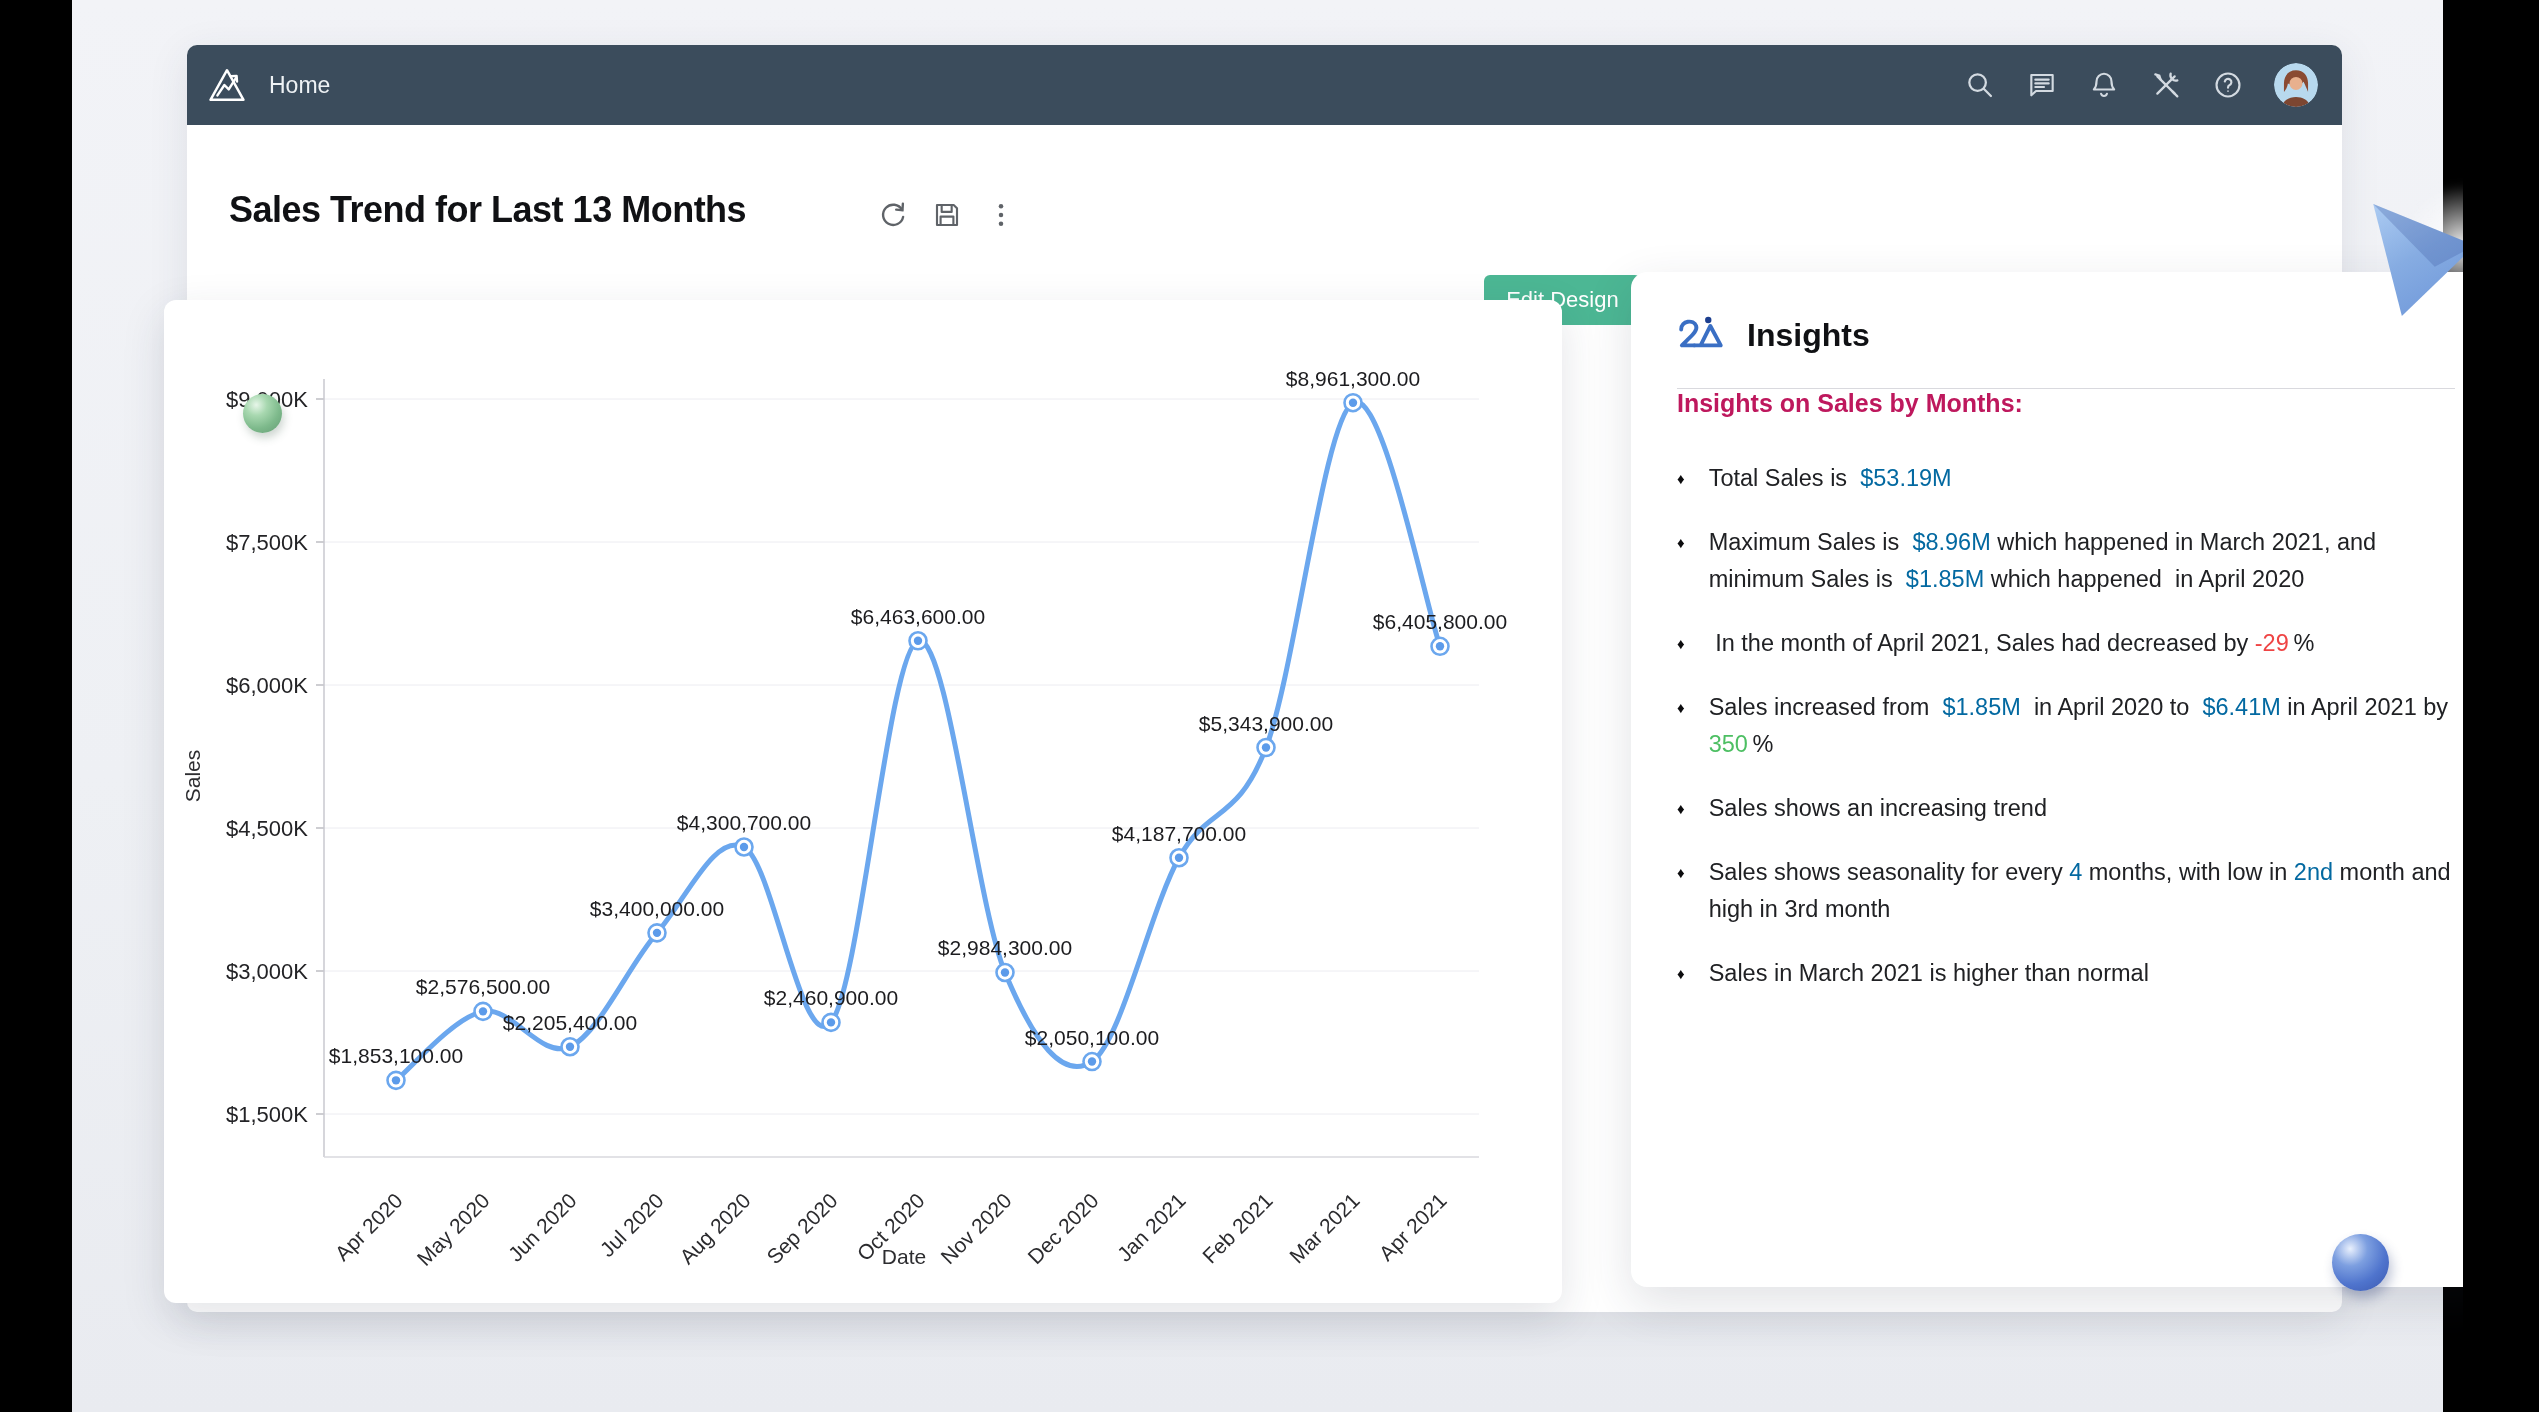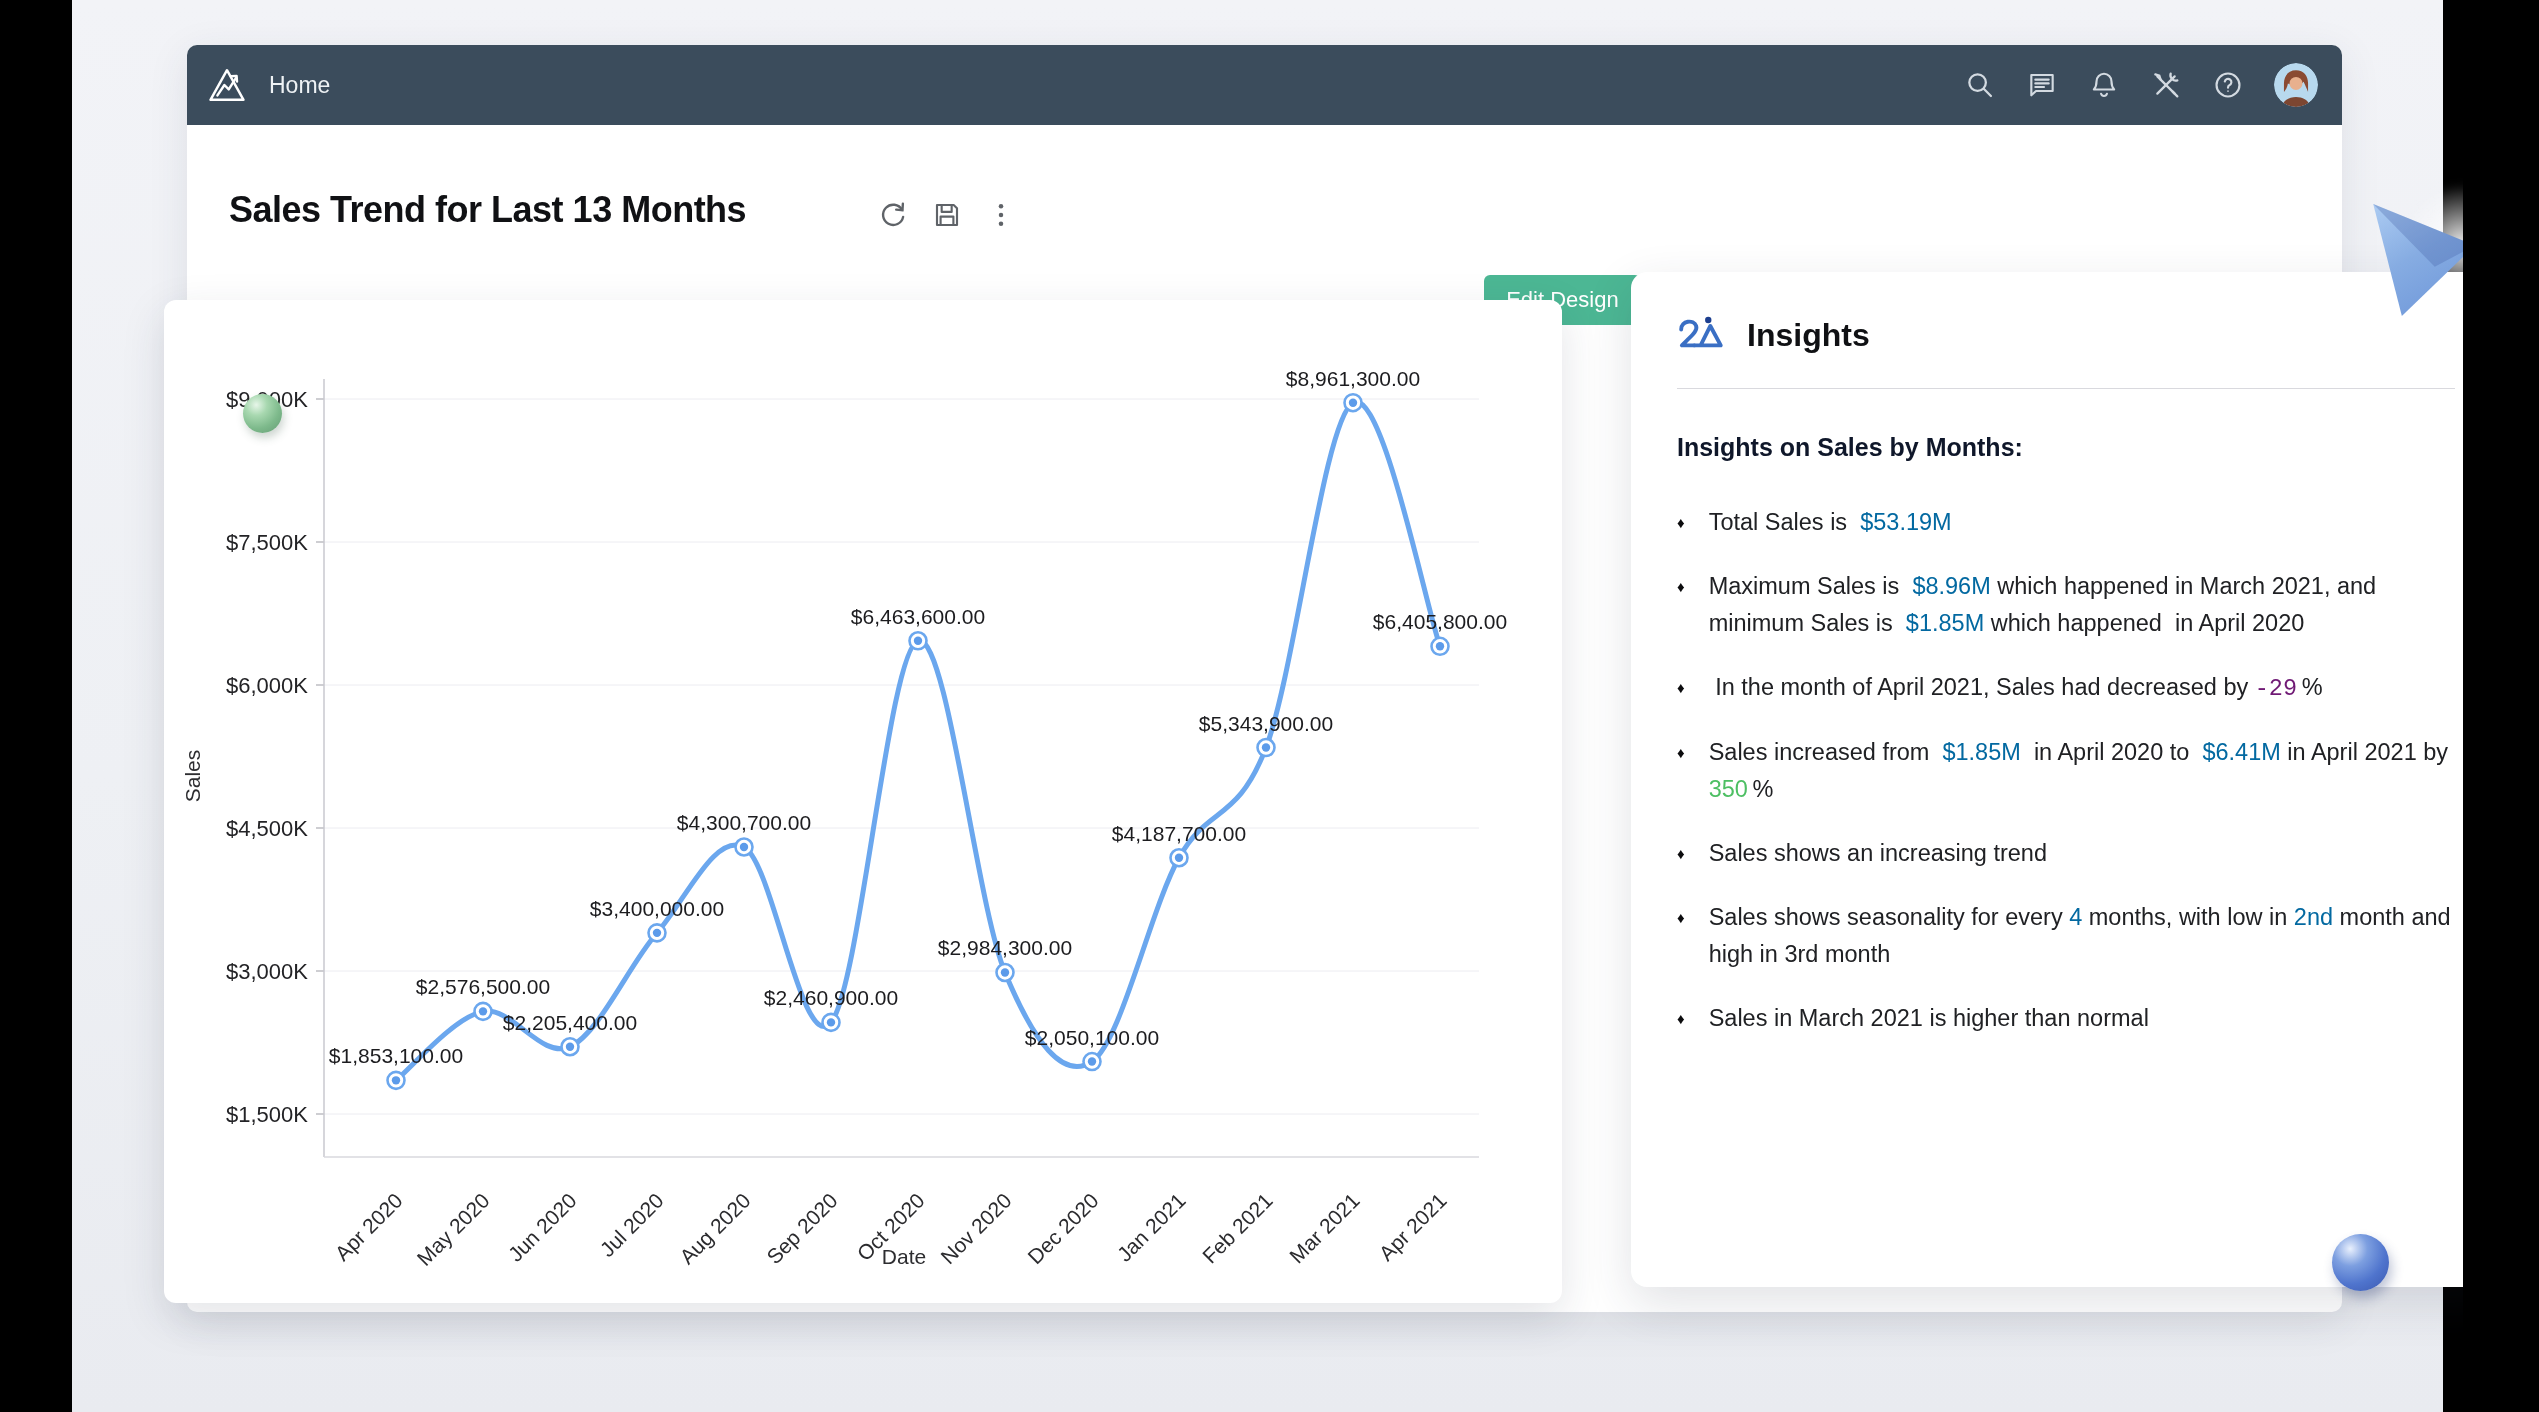--- a/index.html
+++ b/index.html
@@ -39,28 +39,28 @@
   .ytick{font-size:22px;fill:#232326;}
   .xtick{font-size:21px;fill:#2b2b2e;}
   .dlabel{font-size:21px;fill:#1c1c1f;}
   .atitle{font-size:21px;fill:#2d2d30;}
   
   .insights-panel{position:absolute;left:1559px;top:272px;width:870px;height:1015px;background:#fff;border-radius:16px;
     box-shadow:0 16px 48px rgba(40,50,70,.14);box-sizing:border-box;padding:40px 46px;}
   .ins-header{display:flex;align-items:center;gap:20px;margin-top:2px;}
   .ins-title{font-size:32px;font-weight:700;color:#101114;}
   .ins-divider{height:1px;background:#d9d9de;margin-top:32px;}
-  .ins-subtitle{font-size:25px;font-weight:700;color:#0f172a;margin-top:44px;}
+  .ins-subtitle{font-size:25px;font-weight:700;color:#be185d;}
   .ins-list{margin-top:42px;}
   .ins-item{display:flex;gap:24px;margin-bottom:27px;font-size:23.5px;line-height:37px;color:#202124;}
   .diamond{font-size:15px;line-height:37px;color:#0c0c0e;flex:0 0 auto;}
   .ins-text span{white-space:pre-wrap;}
   .seg-d{color:#202124;}
   .seg-v{color:#0369a1;}
-  .seg-r{color:#701a75;font-family:Liberation Mono, monospace;}
+  .seg-r{color:#ef4444;}
   .seg-g{color:#4dbf63;}
   
   .blob{position:absolute;border-radius:50%;pointer-events:none;}
   .blob-gray1{left:100px;top:400px;width:96px;height:96px;background:radial-gradient(circle,rgba(125,128,142,.34),rgba(125,128,142,0) 70%);filter:blur(6px);}
   .blob-white{left:2330px;top:185px;width:120px;height:120px;background:radial-gradient(circle,rgba(255,255,255,.95),rgba(255,255,255,0) 72%);filter:blur(4px);}
   .blob-gray2{left:2200px;top:300px;width:130px;height:130px;background:radial-gradient(circle,rgba(120,122,136,.22),rgba(120,122,136,0) 70%);filter:blur(8px);}
   .blob-gray3{left:2190px;top:1130px;width:120px;height:120px;background:radial-gradient(circle,rgba(120,122,136,.20),rgba(120,122,136,0) 70%);filter:blur(8px);}
   .blob-gray4{left:950px;top:170px;width:80px;height:80px;background:radial-gradient(circle,rgba(120,122,136,.12),rgba(120,122,136,0) 70%);filter:blur(6px);}
   .sphere{position:absolute;border-radius:50%;pointer-events:none;}
   .sphere-green{left:171px;top:394px;width:39px;height:39px;

